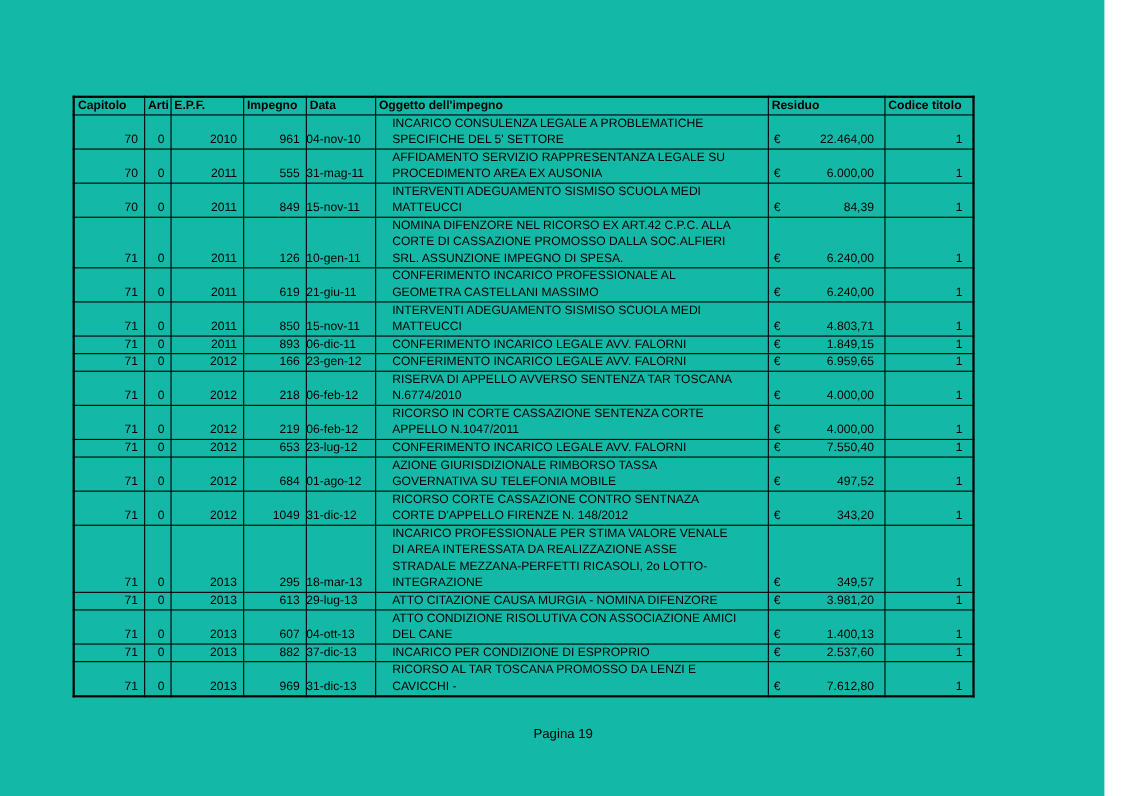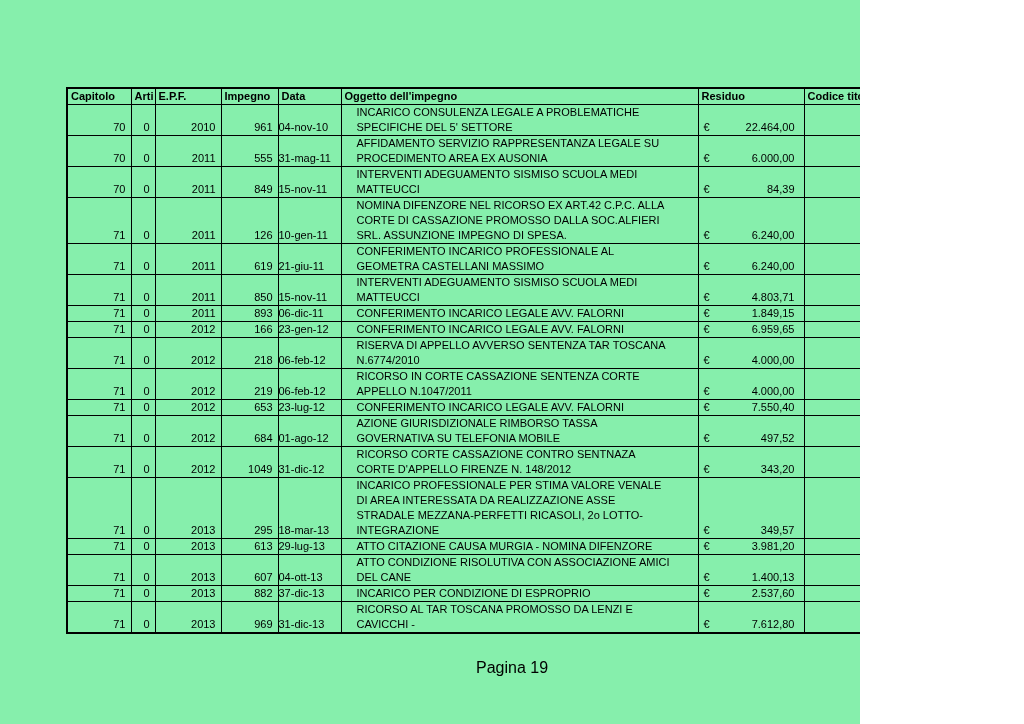--- a/index.html
+++ b/index.html
@@ -6,23 +6,23 @@
   html, body { margin: 0; padding: 0; }
   body {
     width: 1024px;
     height: 724px;
     background: #ffffff;
     font-family: "Liberation Sans", sans-serif;
     color: #000000;
   }
   .page {
     position: relative;
-    width: 860px;
+    width: 1004px;
     height: 724px;
-    background: #86efac;
+    background: #14b8a6;
     overflow: hidden;
   }
   table.impegni-table {
     position: absolute;
     left: 66px;
     top: 87px;
     width: 818px;
     border-collapse: collapse;
     table-layout: fixed;
     border: 2px solid #000000;
@@ -59,21 +59,21 @@
     justify-content: space-between;
     padding: 0 9px 0 5px;
   }
   td.codice { padding-right: 9px; }
   .page-footer {
     position: absolute;
     left: 0;
     width: 1024px;
     top: 660px;
     text-align: center;
-    font-size: 16px;
+    font-size: 12px;
     line-height: 15px;
   }
 </style>
 </head>
 <body>
 
 <div class="page">
   <table class="impegni-table">
     <colgroup>
       <col style="width:64px">

